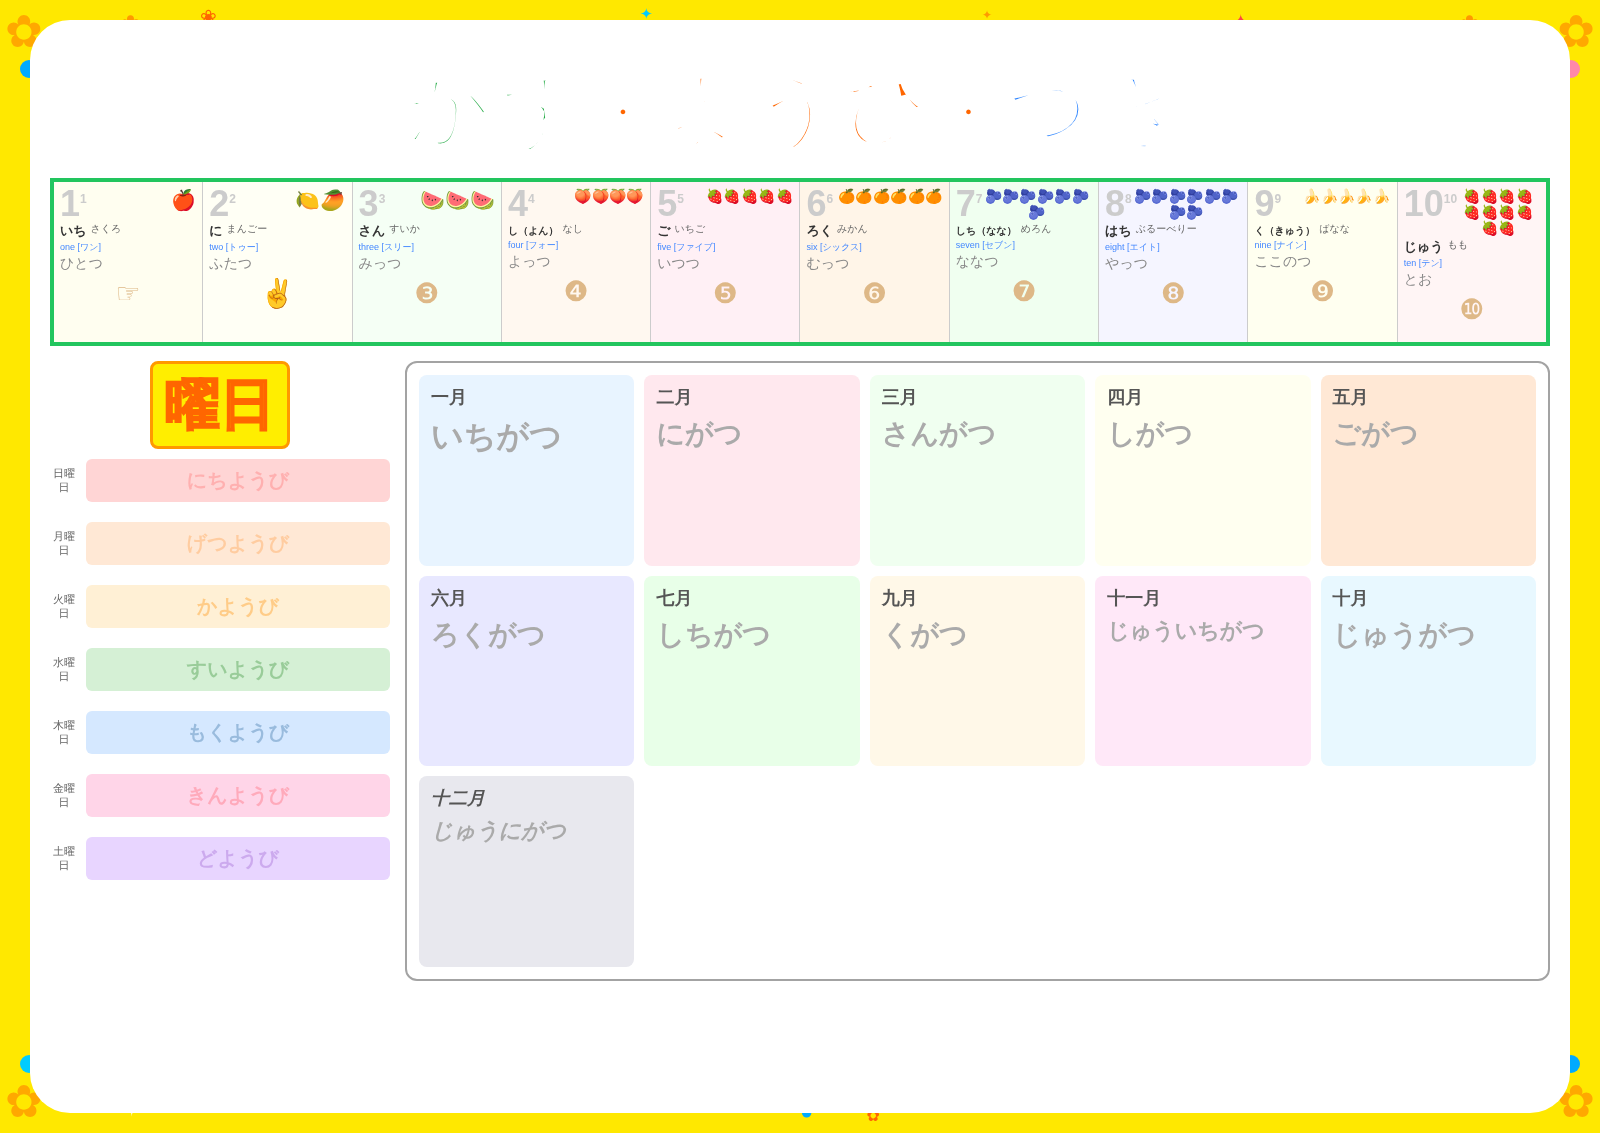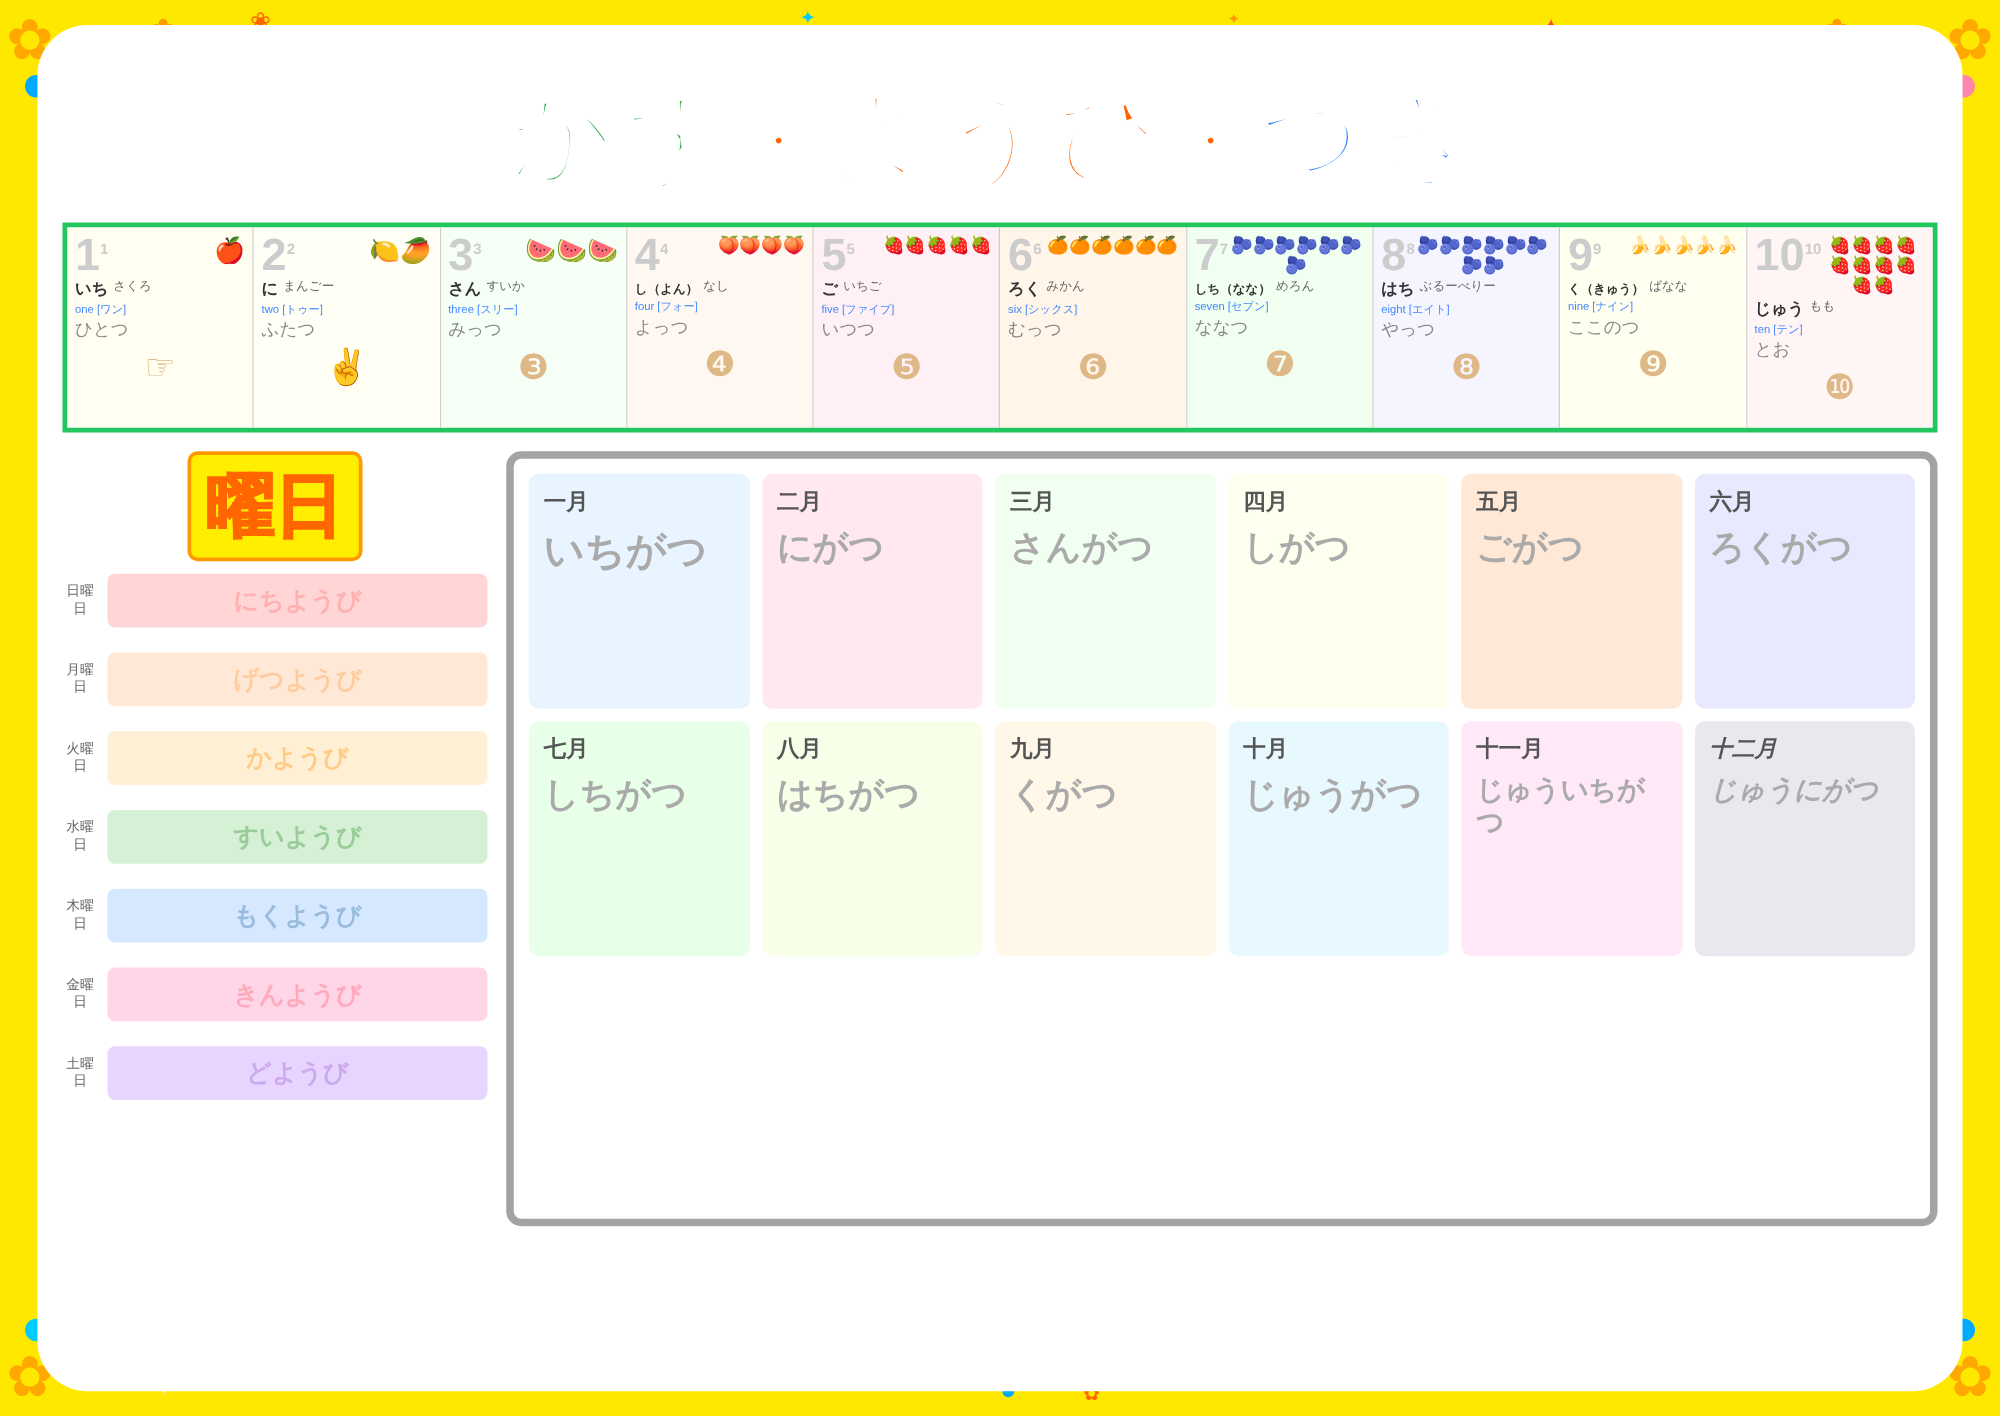--- a/index.html
+++ b/index.html
@@ -143,25 +143,25 @@
     .day-mon { background: #FFE8D5; color: #FFCCA0; }
     .day-tue { background: #FFF0D5; color: #FFCC88; }
     .day-wed { background: #D5F0D5; color: #99CC99; }
     .day-thu { background: #D5E8FF; color: #99BBDD; }
     .day-fri { background: #FFD5E8; color: #FFAABB; }
     .day-sat { background: #E8D5FF; color: #CCAAEE; }
 
     
     .months-section {
       flex: 1;
-      border: 6px solid #a3a3a3;
+      border: 2px solid #a3a3a3;
       border-radius: 12px;
       padding: 12px;
       display: grid;
-      grid-template-columns: 1fr 1fr 1fr 1fr 1fr 1fr;
+      grid-template-columns: 1fr 1fr 1fr 1fr 1fr;
       grid-template-rows: 1fr 1fr 1fr;
       gap: 10px;
     }
     .month-cell {
       border-radius: 8px;
       padding: 10px 12px;
       position: relative;
     }
     .month-label {
       font-size: 18px;
@@ -466,36 +466,32 @@
     <div class="month-hiragana" style="font-size:28px">ごがつ</div>
   </div>
         <div class="month-cell month-6">
     <div class="month-label">六月</div>
     <div class="month-hiragana" style="font-size:28px">ろくがつ</div>
   </div>
         <div class="month-cell month-7">
     <div class="month-label">七月</div>
     <div class="month-hiragana" style="font-size:28px">しちがつ</div>
   </div>
-        <div class="month-cell month-8">
-    <div class="month-label">八月</div>
-    <div class="month-hiragana" style="font-size:28px">はちがつ</div>
-  </div>
         <div class="month-cell month-9">
     <div class="month-label">九月</div>
     <div class="month-hiragana" style="font-size:28px">くがつ</div>
   </div>
+        <div class="month-cell month-11">
+    <div class="month-label">十一月</div>
+    <div class="month-hiragana" style="font-size:22px">じゅういちがつ</div>
+  </div>
         <div class="month-cell month-10">
     <div class="month-label">十月</div>
     <div class="month-hiragana" style="font-size:28px">じゅうがつ</div>
   </div>
-        <div class="month-cell month-11">
-    <div class="month-label">十一月</div>
-    <div class="month-hiragana" style="font-size:22px">じゅういちがつ</div>
-  </div>
         <div class="month-cell month-12">
     <div class="month-label">十二月</div>
     <div class="month-hiragana" style="font-size:22px">じゅうにがつ</div>
   </div>
       </div>
 
   </div>
 </div>
 
 </body></html>

